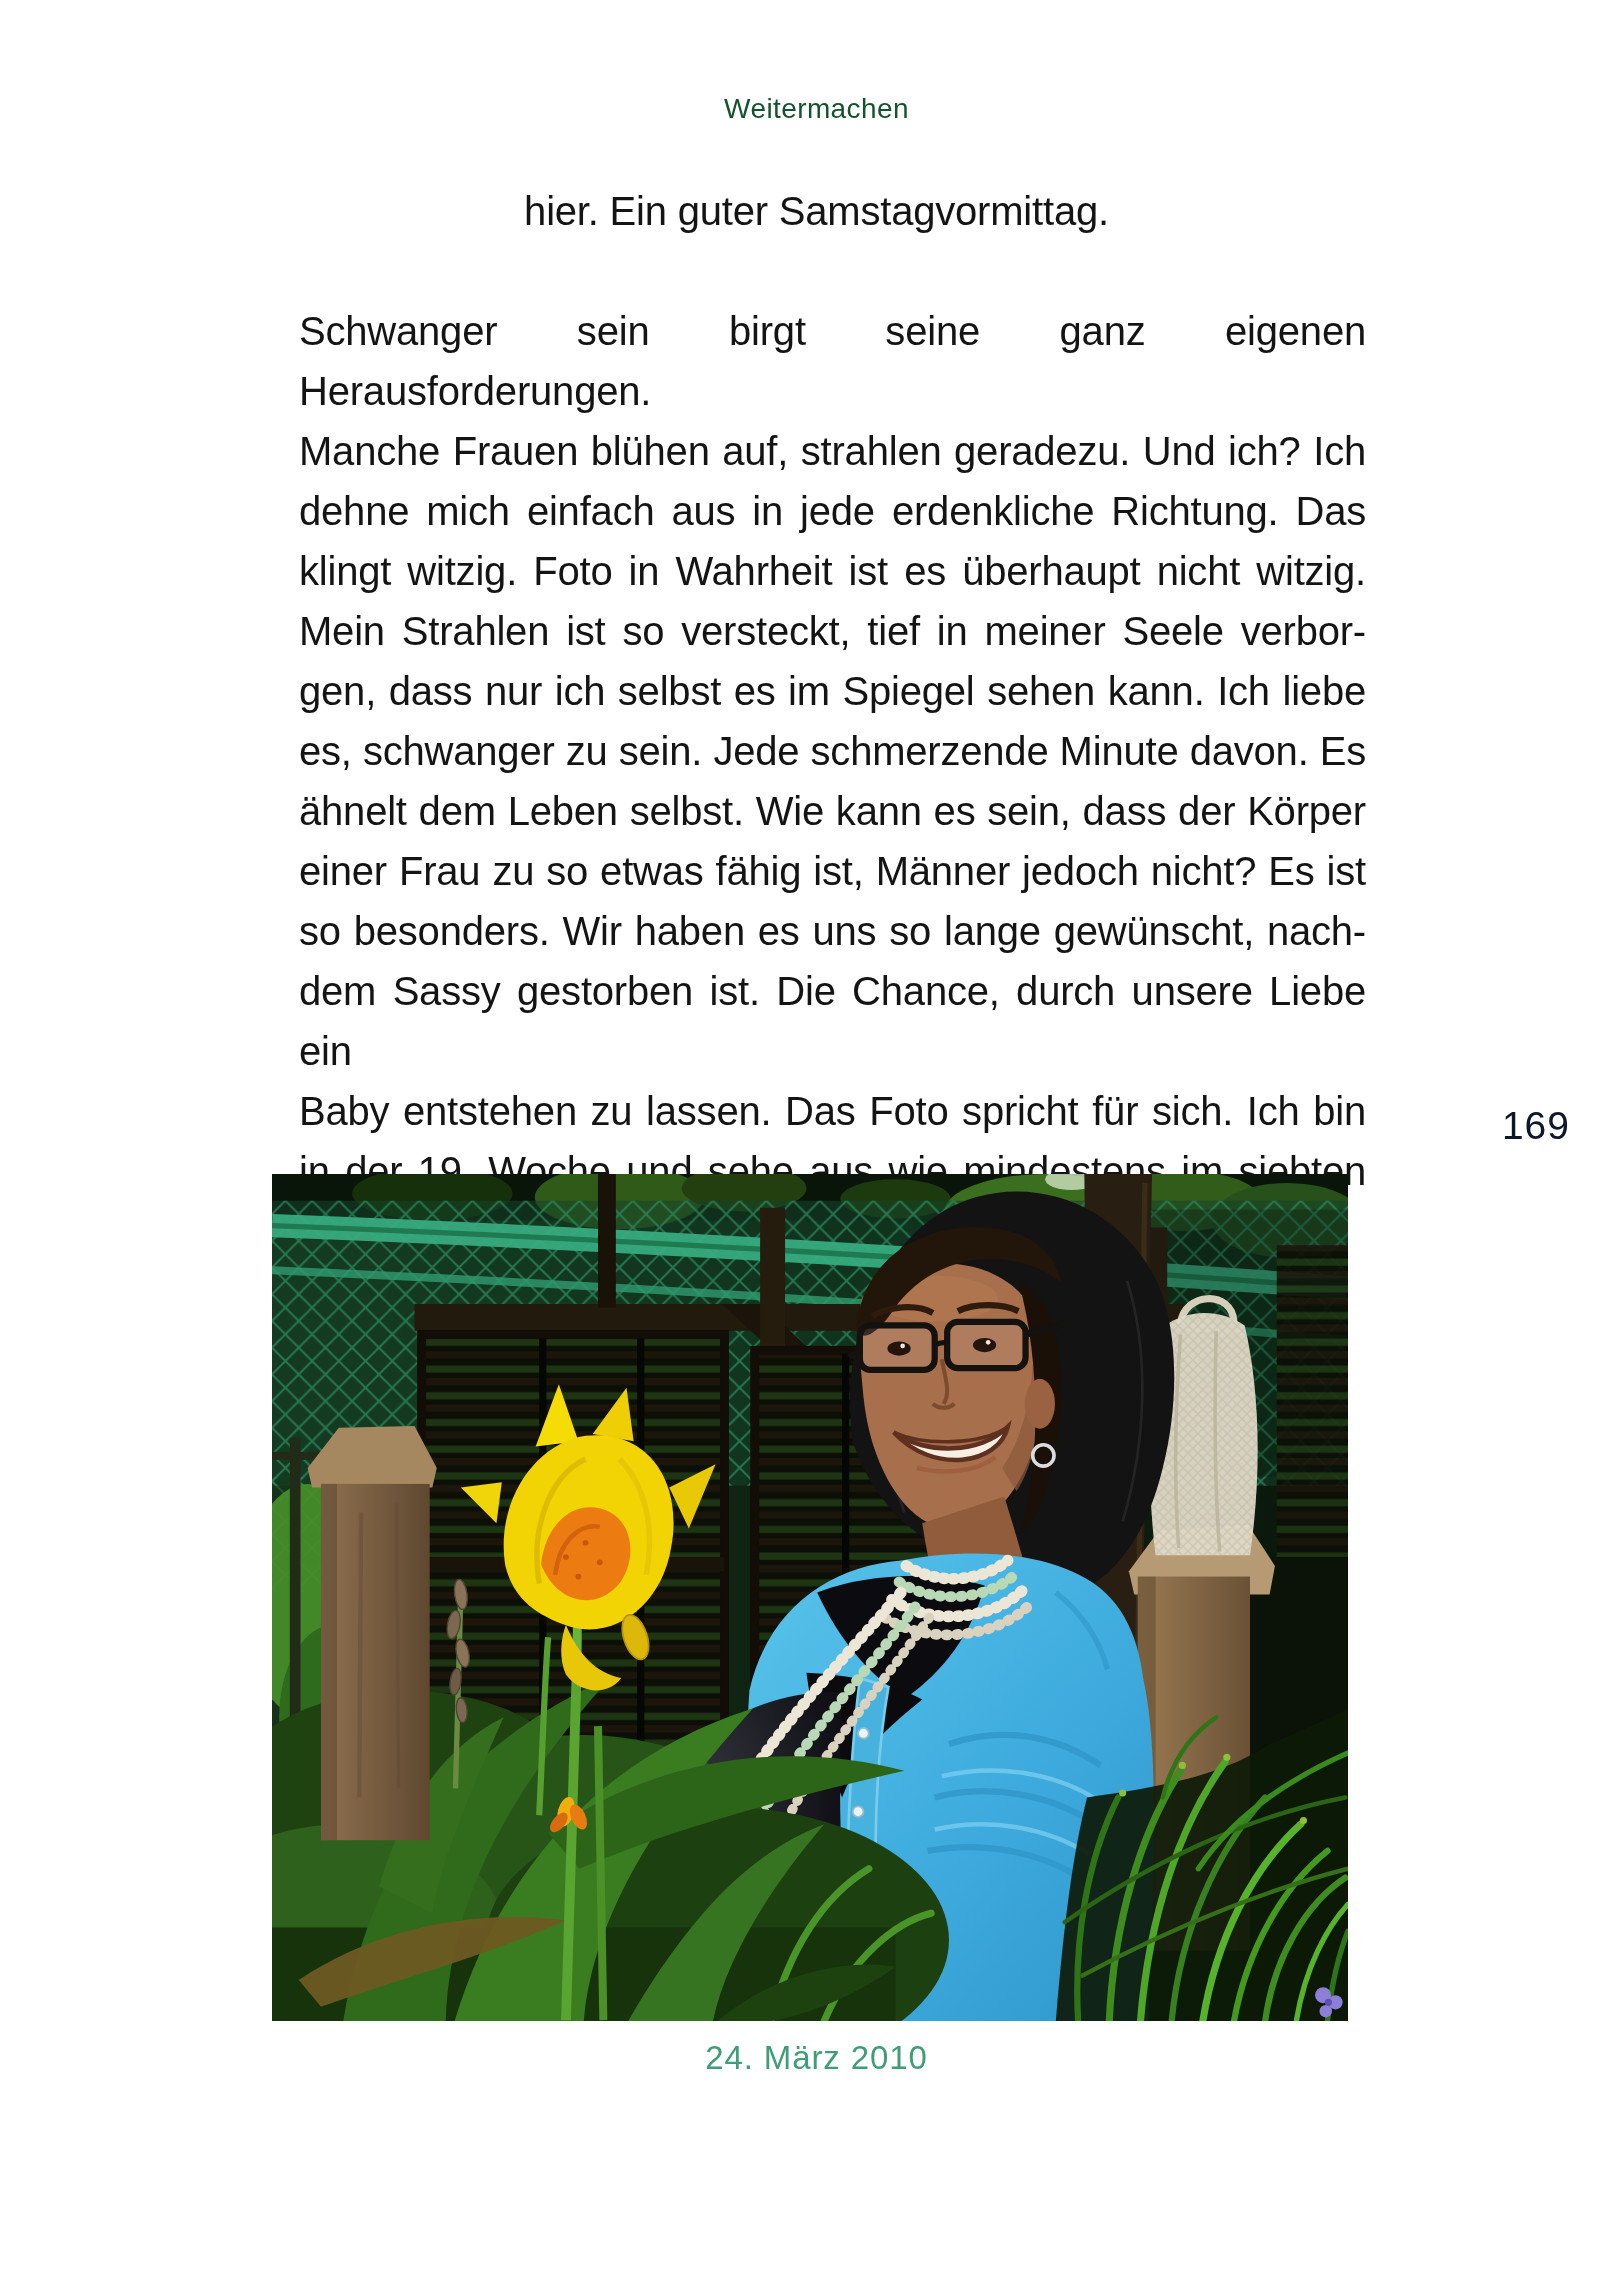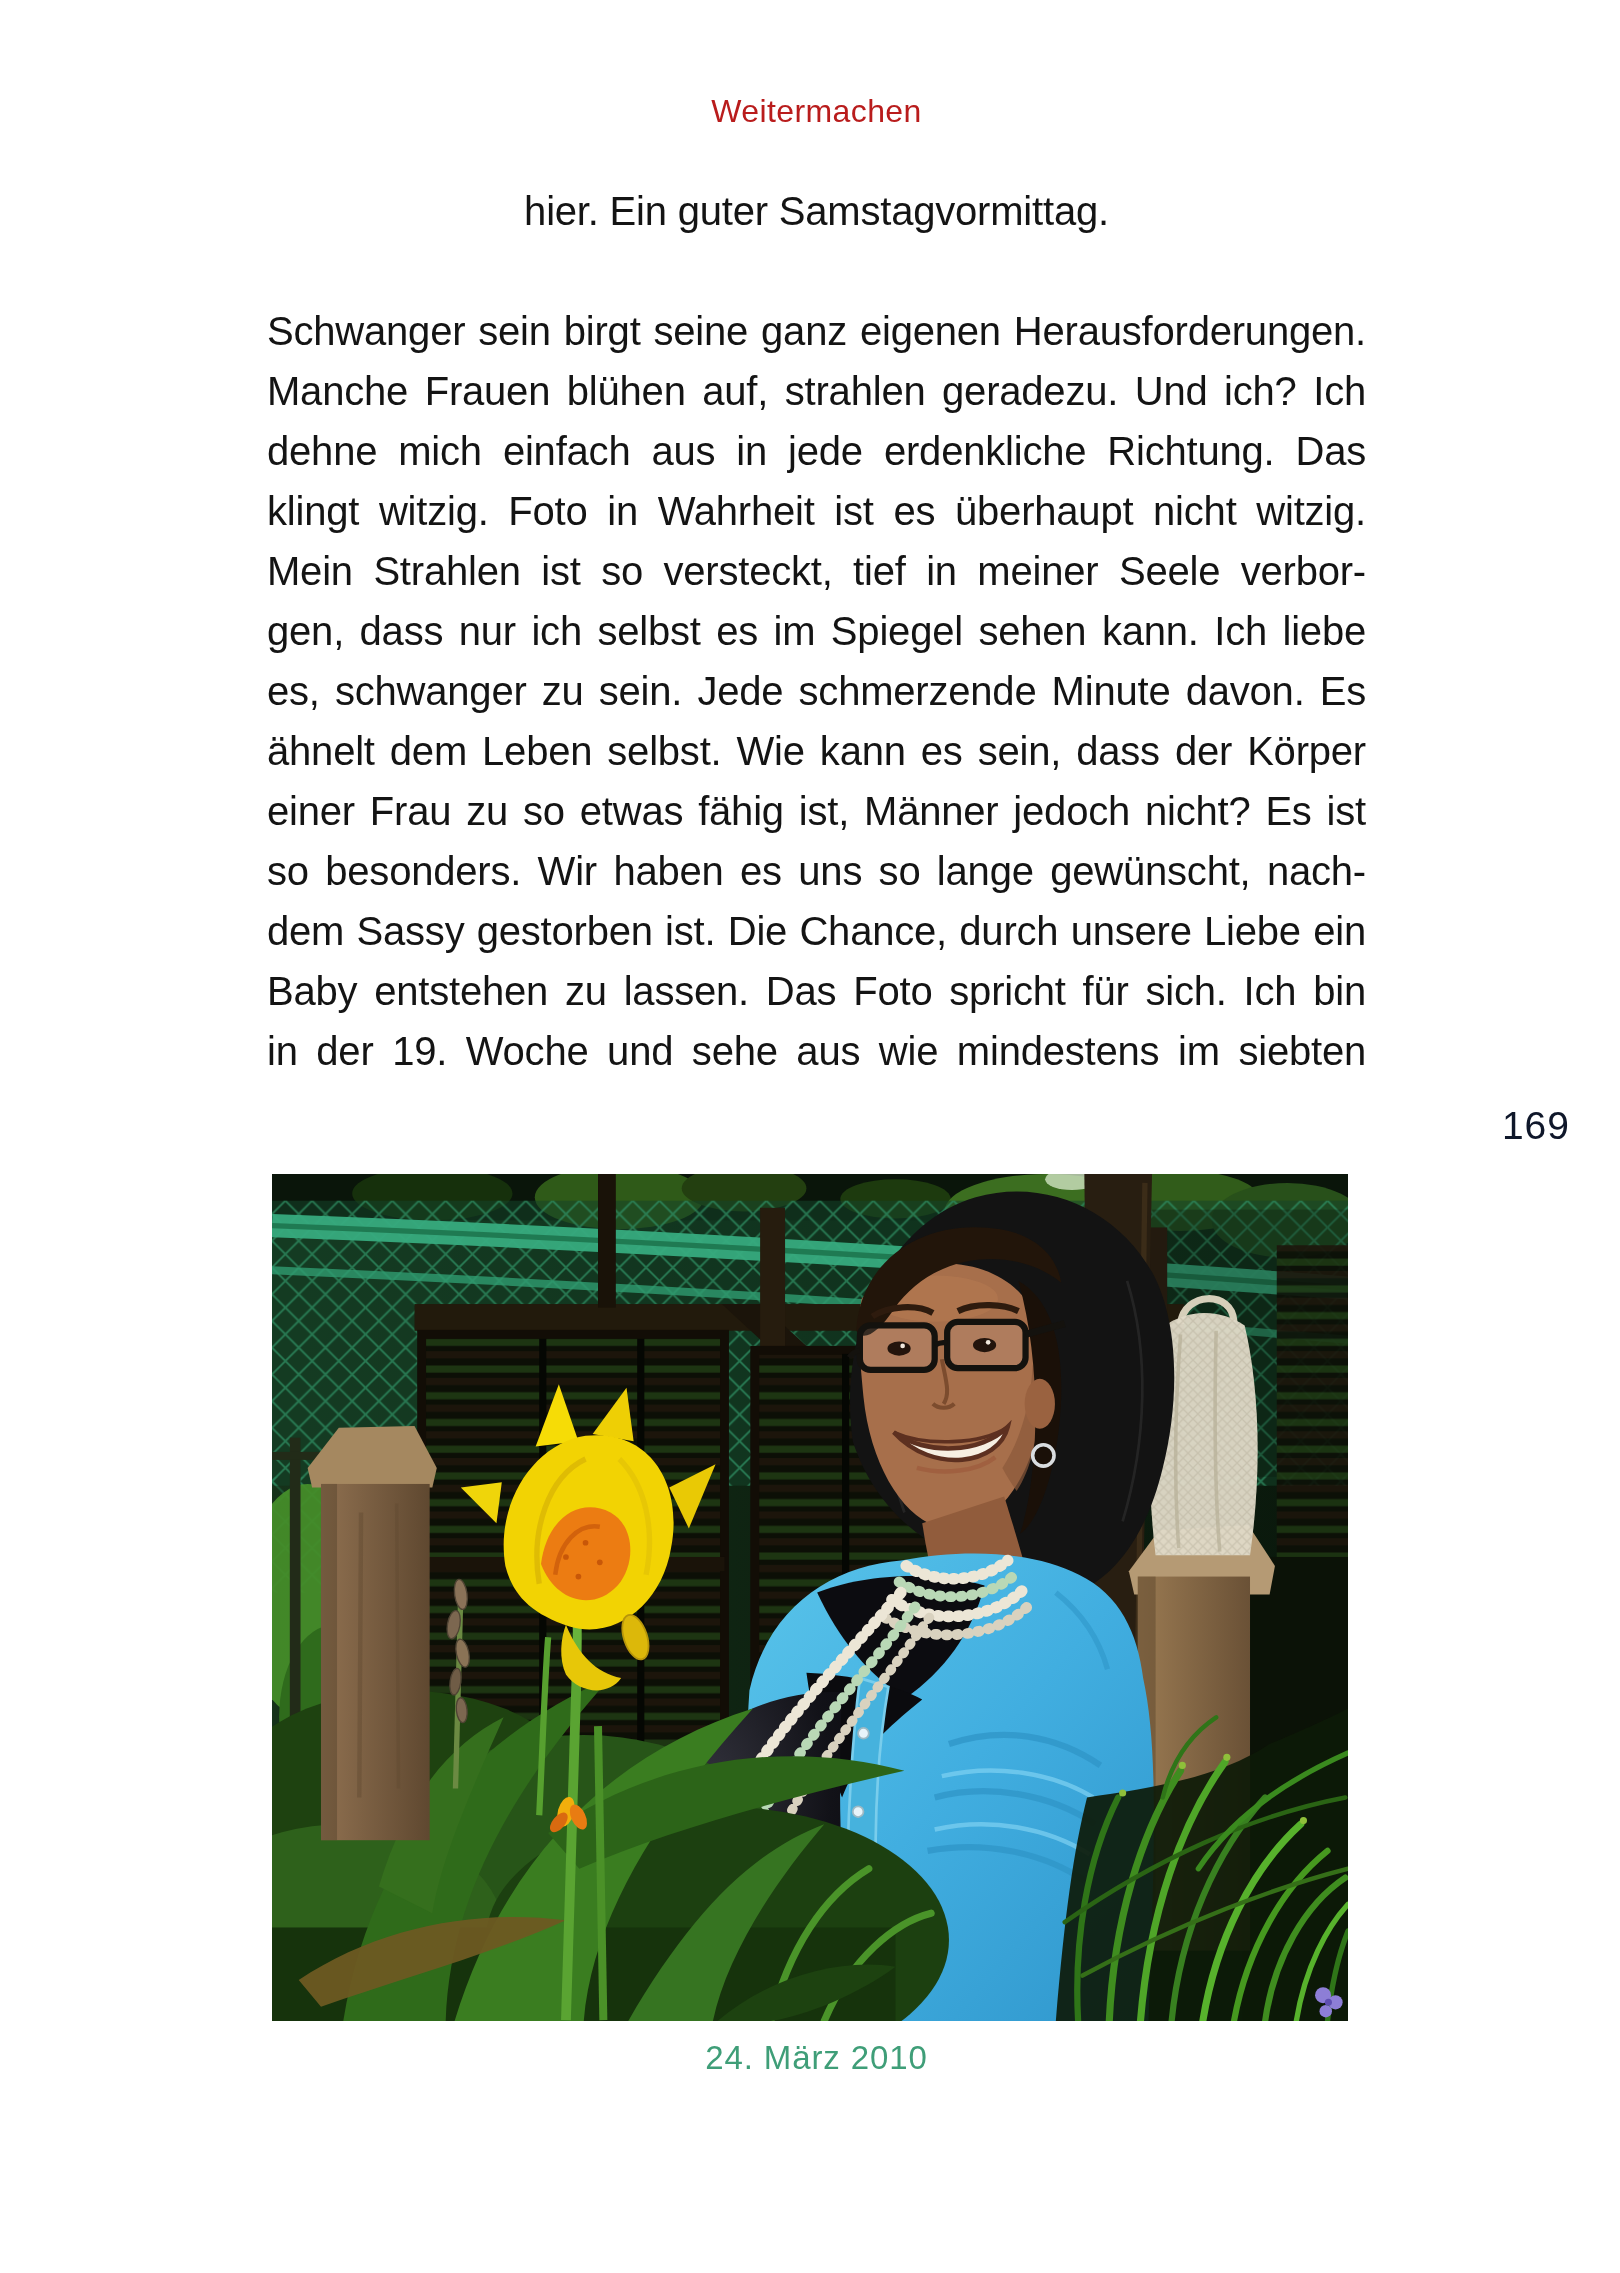--- a/index.html
+++ b/index.html
@@ -4,29 +4,29 @@
 <style>
   html,body{margin:0;padding:0;}
   body{
     width:1621px;height:2273px;background:#ffffff;position:relative;
     font-family:"Liberation Sans","DejaVu Sans",sans-serif;
     -webkit-font-smoothing:antialiased;
   }
   .page{position:absolute;inset:0;}
   .running-header{
     position:absolute;left:267px;top:93px;width:1099px;
-    text-align:center;font-size:32px;letter-spacing:0.4px;
-    color:#b91c1c;
+    text-align:center;font-size:28px;letter-spacing:0.4px;
+    color:#14532d;
   }
   .body-text{
     position:absolute;left:267px;top:181px;width:1099px;
     font-size:40px;line-height:60px;color:#141414;letter-spacing:-0.2px;
   }
   .opening-line{text-align:center;}
-  .para{margin-top:60px;}
+  .para{margin-top:60px;margin-left:32px;}
   .jline{
     display:block;width:100%;
     text-align:justify;text-align-last:justify;text-justify:inter-word;
   }
   .jline.last{text-align-last:left;}
   .page-number{
     position:absolute;left:1502px;top:1104px;
     font-size:39px;color:#0f172a;letter-spacing:0.9px;
   }
   .photo{

